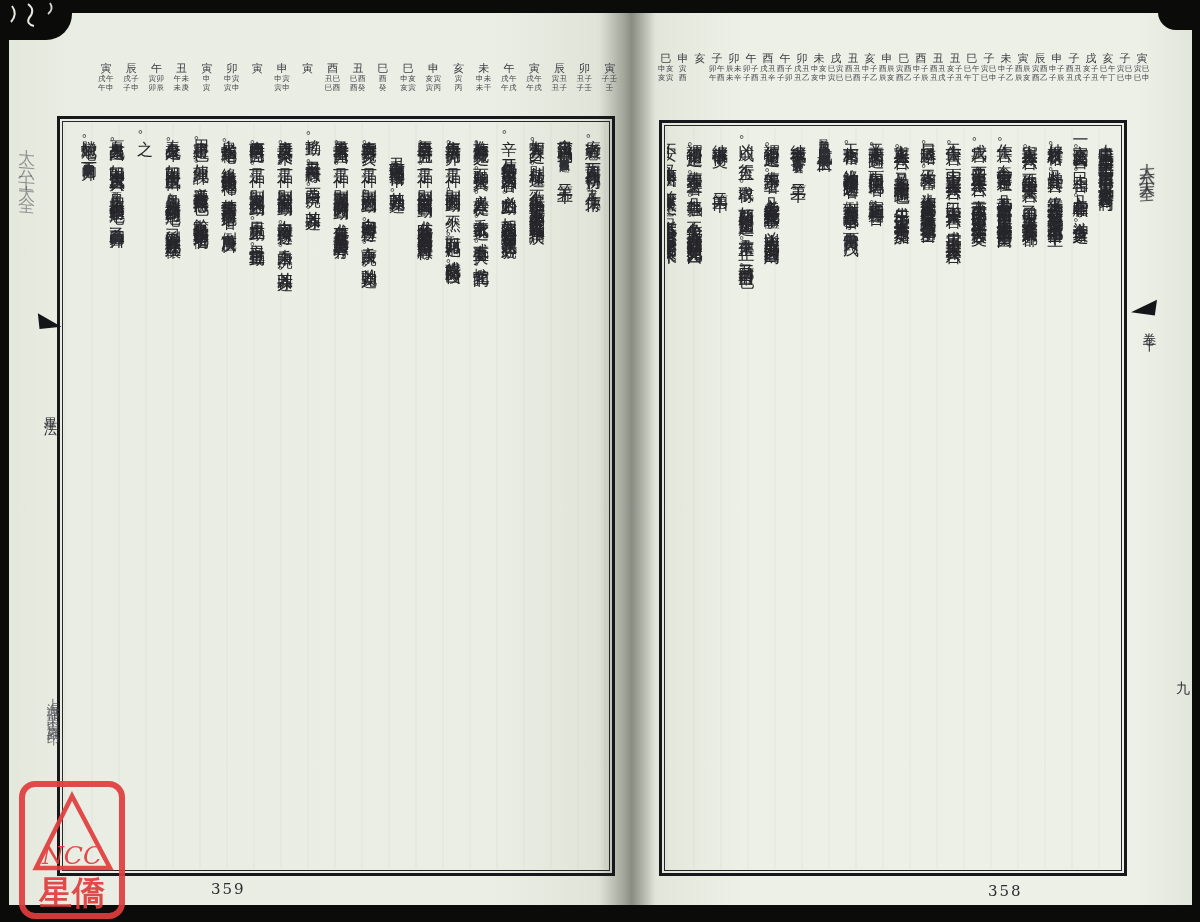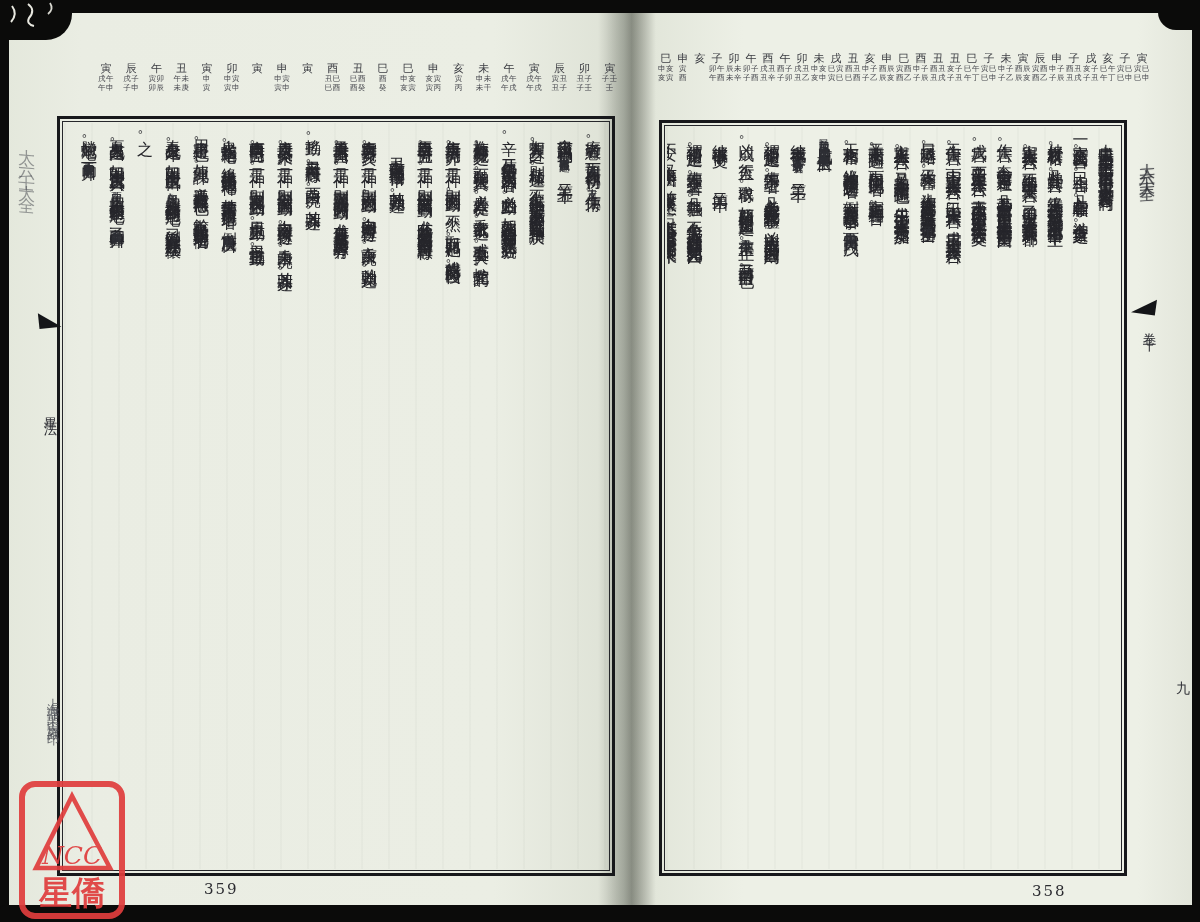--- a/index.html
+++ b/index.html
@@ -53,22 +53,22 @@
     transform:skewY(5deg);}
   .wedge{position:absolute;width:0;height:0;}
   .wedge-right{left:1133px;top:284px;border-top:14px solid transparent;border-bottom:16px solid #141518;border-left:24px solid transparent;transform:rotate(8deg);}
   .wedge-left{left:38px;top:300px;border-top:12px solid transparent;border-bottom:16px solid #141518;border-right:22px solid transparent;transform:rotate(-6deg);}
   .volume-right{left:1141px;top:322px;font-size:13.5px;letter-spacing:5px;color:#2c2d33;}
   .section-left{left:42px;top:406px;font-size:13.5px;letter-spacing:5px;color:#2c2d33;}
   .page-char{position:absolute;left:1176px;top:680px;font-size:14px;color:#33343a;}
   .publisher{left:44px;top:688px;font-size:12.5px;letter-spacing:5px;color:rgba(70,72,80,.8);}
   
   .pagenum{position:absolute;font-size:15px;letter-spacing:2px;color:#2b2b30;font-family:"DejaVu Serif",serif;}
-  .pn-left{left:204px;top:880px;}
-  .pn-right{left:1032px;top:882px;}
+  .pn-left{left:211px;top:880px;}
+  .pn-right{left:988px;top:882px;}
   
   .stamp{position:absolute;left:18px;top:780px;z-index:40;opacity:.92;}
   
   .covermarks{position:absolute;left:2px;top:0;z-index:5;}
 </style>
 </head>
 <body>
 
 <div class="paper">
   <div class="page left"></div>

